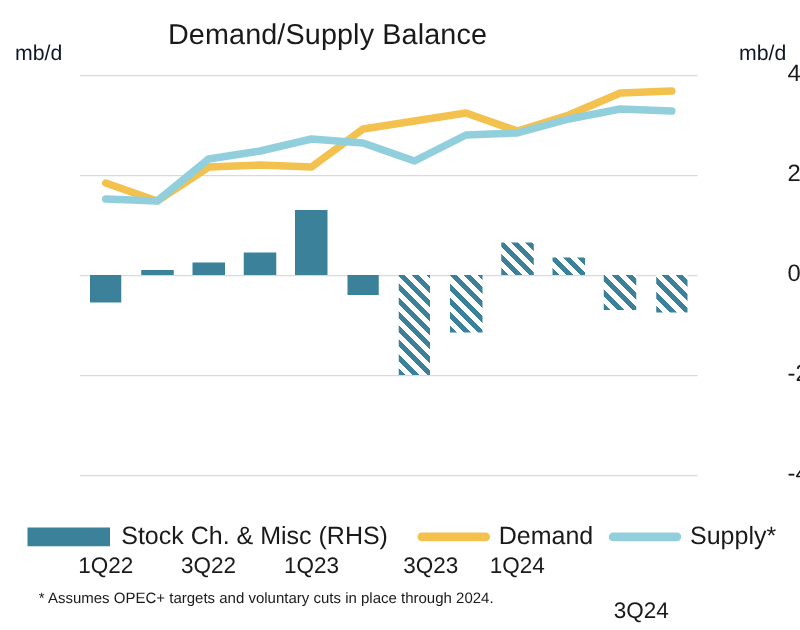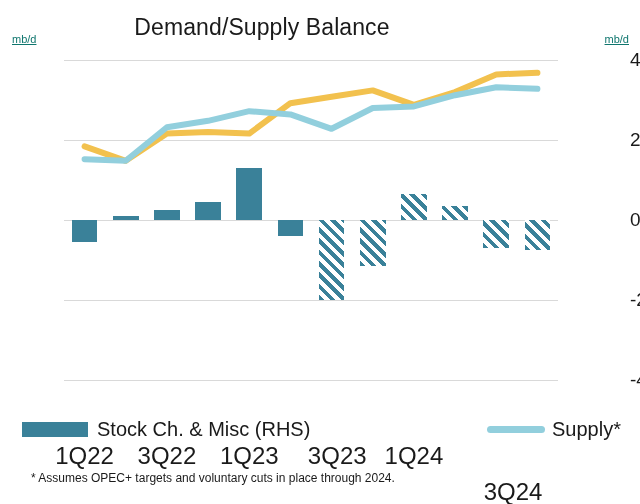--- a/index.html
+++ b/index.html
@@ -24,23 +24,22 @@
     position: absolute;
     left: 0; top: 14px;
     width: 524px;
     text-align: center;
     font-size: 23px;
     letter-spacing: 0.1px;
     color: #1a1a1a;
   }
   .axis-unit {
     position: absolute;
-    font-size: 11px;
-    color: #0f766e;
-    text-decoration: underline;
+    font-size: 17px;
+    color: #0f172a;
   }
   .axis-unit.left { left: 12px; top: 33px; }
   .axis-unit.right { right: 11px; top: 33px; }
 
   .plot {
     position: absolute;
     left: 64px;
     top: 60px;
     width: 494px;
     height: 320px;
@@ -55,21 +54,21 @@
   .ytick {
     position: absolute;
     font-size: 19px;
     color: #1a1a1a;
     line-height: 1;
   }
   .ytick.right { left: 566px;  text-align: left;  width: 60px; }
 
   .xtick {
     position: absolute;
-    font-size: 24px;
+    font-size: 18px;
     color: #1a1a1a;
     text-align: center;
     width: 70px;
     top: 382px;
   }
 
   .legend {
     position: absolute;
     left: 0; top: 418px;
     width: 516px;
@@ -160,20 +159,24 @@
         <div class="xtick" style="left: 314.917px;">1Q24</div>
         <div class="xtick" style="left: 414px; margin-top: 36px;">3Q24</div>
       </div>
   </div>
 
   <div class="legend">
     <div class="legend-item" id="legend-0" style="left:22px; top:0;">
       <span class="legend-swatch-bar" style="background: rgb(58, 129, 153);"></span>
       <span>Stock Ch. &amp; Misc (RHS)</span>
     </div>
+    <div class="legend-item" id="legend-1" style="left:334px; top:0;">
+      <span class="legend-swatch-line" style="background: rgb(242, 193, 78);"></span>
+      <span>Demand</span>
+    </div>
     <div class="legend-item" id="legend-2" style="left:487px; top:0;justify-content:center;">
       <span class="legend-swatch-line" style="background: rgb(146, 207, 221);"></span>
       <span>Supply*</span>
     </div>
   </div>
 
   <div class="footnote">* Assumes OPEC+ targets and voluntary cuts in place through 2024.</div>
 </div>
 
 </body></html>

